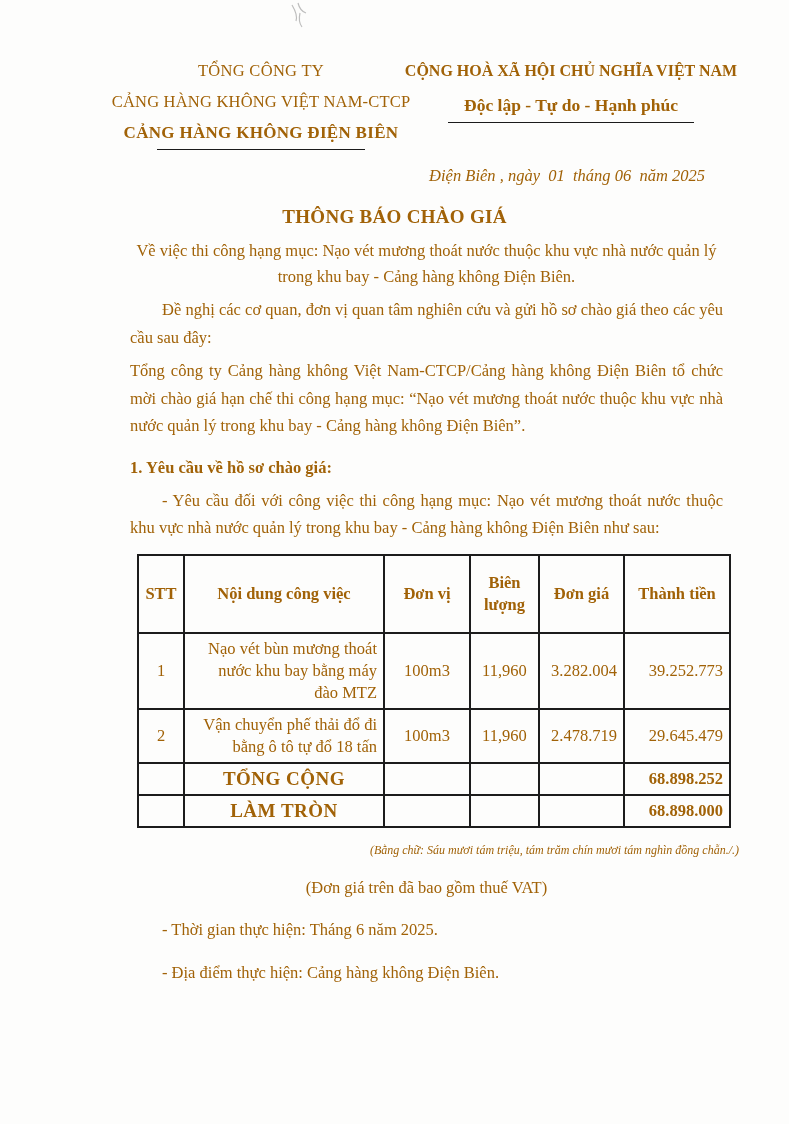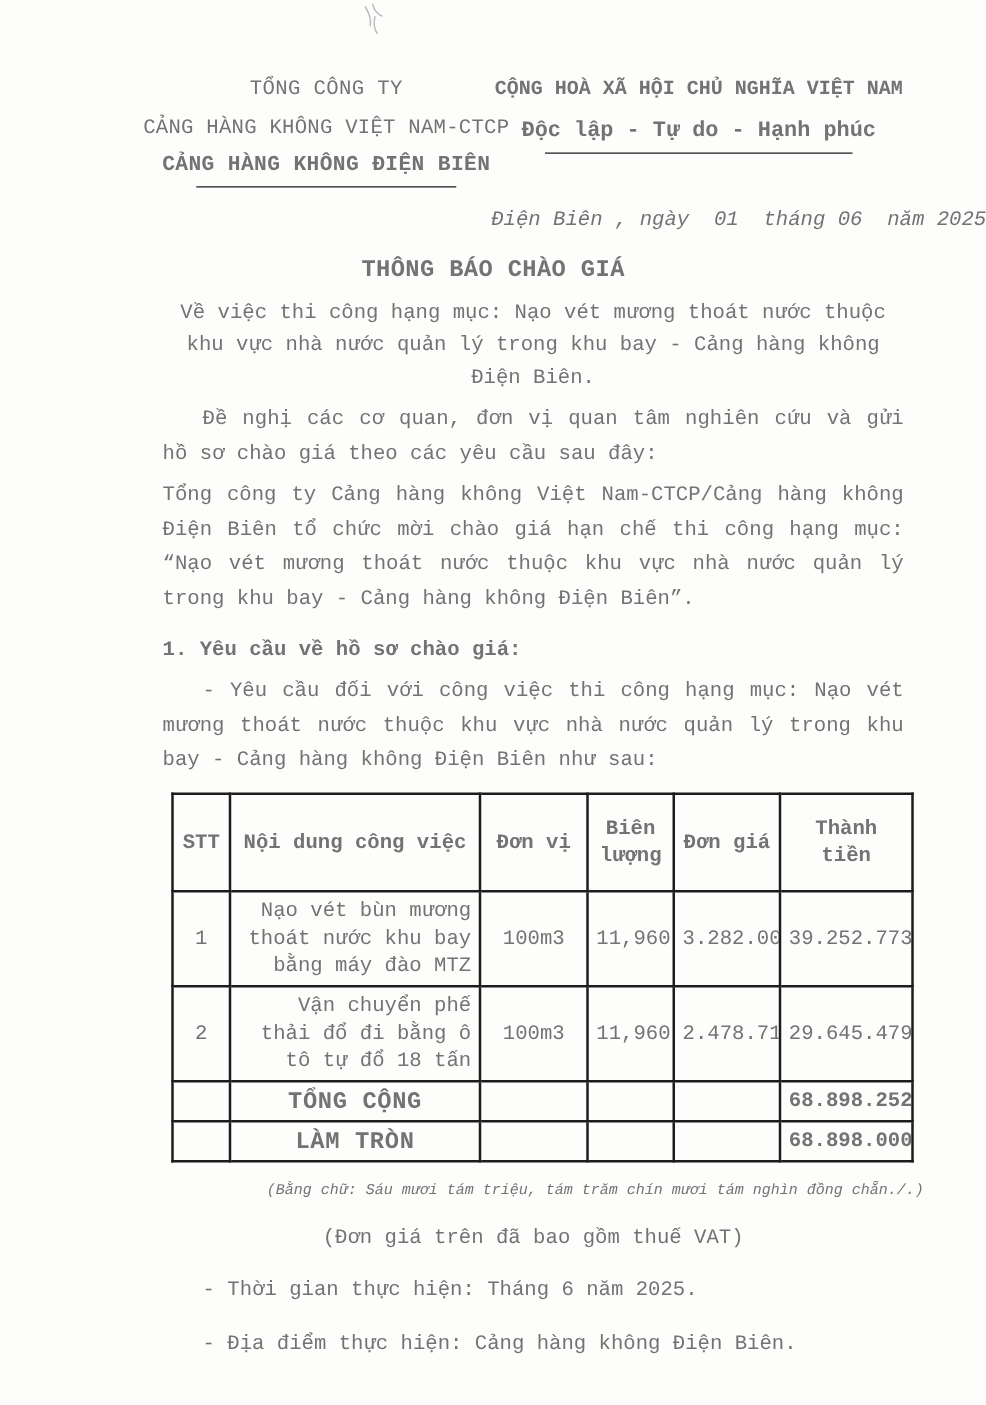--- a/index.html
+++ b/index.html
@@ -1,40 +1,40 @@
 <!DOCTYPE html>
 <html lang="vi"><head>
 <meta charset="utf-8">
 <style>
   html,body{margin:0;padding:0;background:#d8d8d8;}
   .page{
     position:relative;
     width:789px;height:1124px;
     margin:0 auto;
     background:#fdfdfc;
-    font-family:Liberation Mono, monospace;
-    color:#737373;
+    font-family:Liberation Serif, serif;
+    color:#a16207;
     overflow:hidden;
     box-sizing:border-box;
   }
   .scan-smudge{position:absolute;left:284px;top:1px;opacity:.55;}
   
   .hdr{position:relative;height:100px;margin-top:56px;}
   .hdr-left{position:absolute;left:96px;width:330px;text-align:center;}
-  .hdr-right{position:absolute;left:388px;width:342px;text-align:center;}
+  .hdr-right{position:absolute;left:400px;width:342px;text-align:center;}
   .org-line1{font-size:16.5px;line-height:30px;letter-spacing:.3px;}
   .org-line2{font-size:16.5px;line-height:31px;letter-spacing:.2px;}
   .org-line3{font-size:17px;font-weight:bold;line-height:31px;letter-spacing:.3px;}
   .rule{height:0;border-top:1.6px solid #1b1b1b;margin:1px auto 0;}
   .org-rule{width:208px;}
   .nat-line1{font-size:16px;font-weight:bold;line-height:30px;}
   .nat-line2{font-size:17.5px;font-weight:bold;line-height:30px;margin-top:4px;}
   .nat-rule{width:246px;margin-top:2px;}
   .dateline{
-    text-align:right;
+    text-align:right;padding-right:84px;
     font-style:italic;font-size:16.5px;
     margin-top:10px;white-space:pre;
   }
   
   .doc-title{
     text-align:center;font-weight:bold;font-size:19px;
     letter-spacing:.3px;margin-top:20px;
   }
   .doc-subject{
     margin:10px 70px 0 134px;

